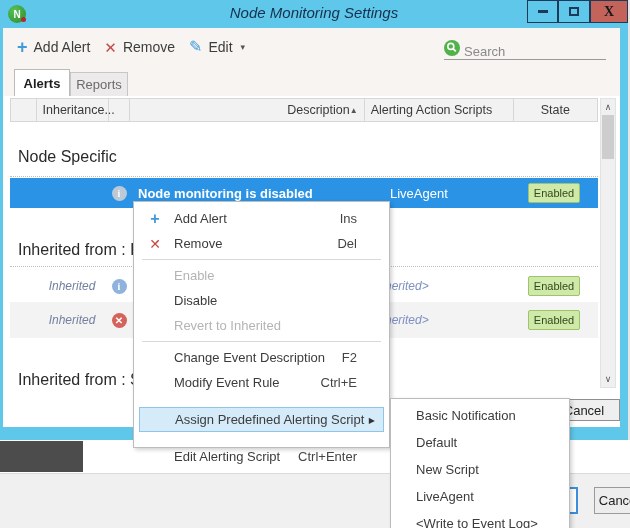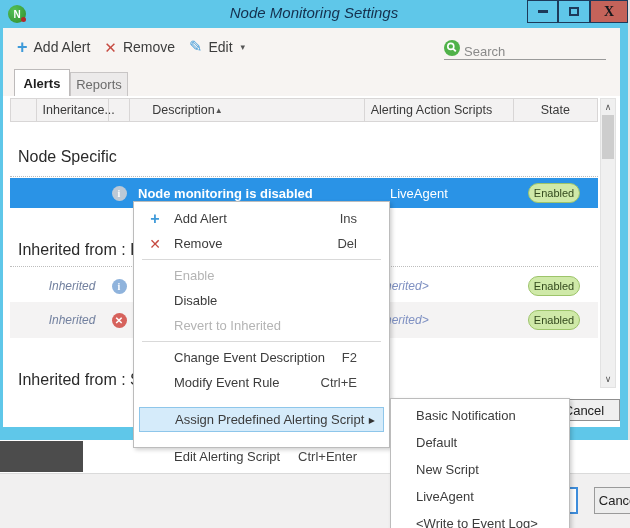--- a/index.html
+++ b/index.html
@@ -50,39 +50,39 @@
   .tabstrip { position:absolute; left:3px; top:66px; width:617px; height:30px; background:#f7f4f2; }
   .tab { position:absolute; bottom:0; display:flex; align-items:center; justify-content:center; font-size:13px; }
   .tab-active { left:11px; width:56px; height:27px; background:#fff; border:1px solid #bdbaba; border-bottom:none; font-weight:bold; color:#1e1e1e; z-index:2; }
   .tab-idle { left:67px; width:58px; height:24px; background:#eceaea; border:1px solid #c8c5c5; border-bottom:none; color:#6b6b6b; }
 
   
   .thead { position:absolute; left:10px; top:98px; width:588px; height:24px; display:flex; background:#f3f2f2; border:1px solid #d8d6d6; font-size:12.5px; color:#3a3a3a; }
   .th { border-right:1px solid #d8d6d6; display:flex; align-items:center; padding:0 6px; height:100%; }
   .th:last-child { border-right:none; }
   .th-c0 { width:26px; } .th-c1 { width:72px; } .th-c2 { width:22px; }
-  .th-c3 { width:226px; justify-content:flex-start;margin-left:16px; }
+  .th-c3 { width:226px; justify-content:flex-end;margin-left:16px; }
   .th-c4 { width:154px; } .th-c5 { width:86px; justify-content:center; }
   .sort-asc { font-size:8px; color:#555; }
 
   .tbody { position:absolute; left:10px; top:122px; width:588px; height:305px; background:#fff; }
   .group-hdr { position:absolute; left:0; width:588px; padding-left:8px; font-size:16px; color:#2a2a2a; display:flex; align-items:center; }
   .dotted { position:absolute; left:0; width:588px; border-top:1px dotted #bdbdbd; }
   .row { position:absolute; left:0; width:588px; display:flex; align-items:center; font-size:13px; }
   .c0 { width:26px; } 
   .c1 { width:72px; text-align:center; font-style:italic; font-size:12px; color:#72809f; }
   .c2 { width:22px; display:flex; justify-content:center; }
   .c3 { width:226px; padding-left:8px;font-weight:bold; }
   .c4 { width:154px; font-size:13px; }
   .c5 { width:88px; display:flex; justify-content:center; }
   .row-sel { background:#2a93e6; color:#fff; }
   .row-sel .c4 { padding-left:34px; }
   .row-alt { background:#f4f3f3; }
   .c4-inh { padding-left:12px; font-style:italic; font-size:12px; color:#7e90c2; }
-  .badge { width:52px; height:20px; background:#cfe9a8; border:1px solid #9dc46a; border-radius:10px;
+  .badge { width:52px; height:20px; background:#cfe9a8; border:1px solid #9dc46a; border-radius:2px;
            font-size:11px; color:#33491d; display:flex; align-items:center; justify-content:center; }
   .cir { width:15px; height:15px; border-radius:50%; color:#fff; font-size:10px; font-weight:bold;
          display:inline-flex; align-items:center; justify-content:center; font-family:"Liberation Serif",serif; }
   .cir-info-gray { background:#bcc9d6; }
   .cir-info-blue { background:#8fb3dc; }
   .cir-err { background:#d6625c; font-family:"Liberation Sans",sans-serif; }
 
   
   .vscroll { position:absolute; left:600px; top:98px; width:16px; height:290px; background:#f0f0f0; border:1px solid #e2e2e2; }
   .vs-arrow { position:absolute; left:0; width:14px; height:14px; color:#555; font-size:9px; display:flex; align-items:center; justify-content:center; }

